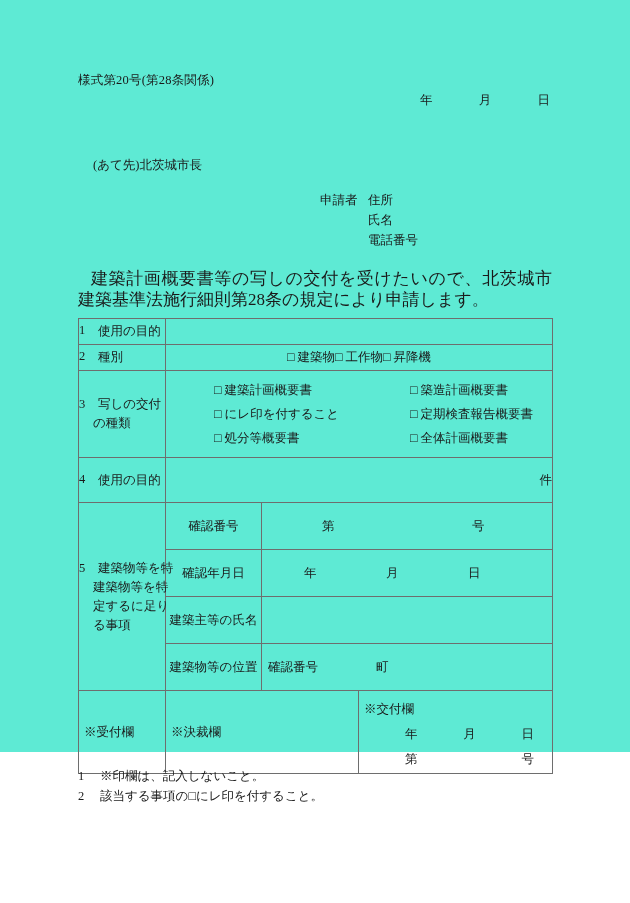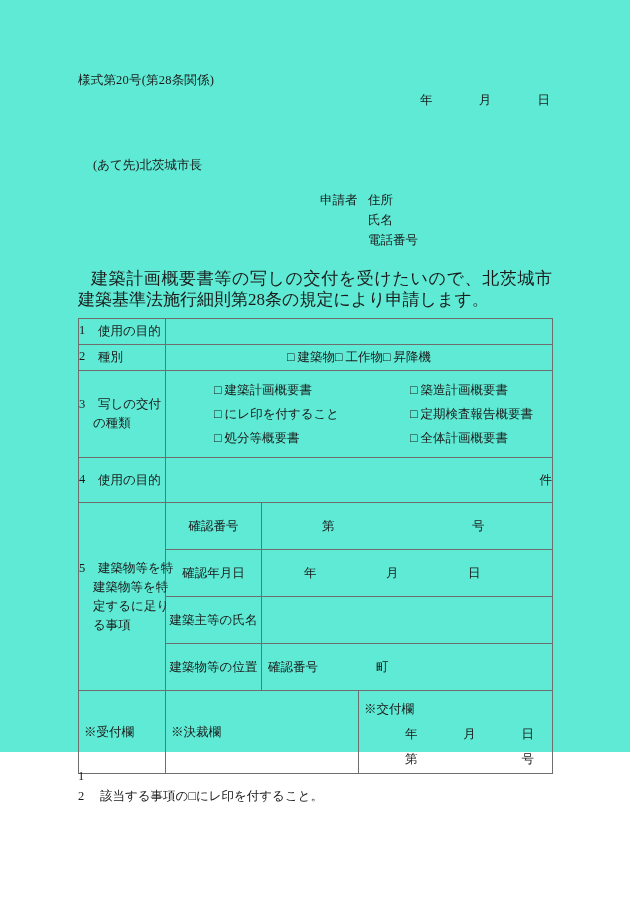--- a/index.html
+++ b/index.html
@@ -398,20 +398,21 @@
           </div>
         </td>
       </tr>
 
     </tbody>
   </table>
 
   <div class="notes">
     <div class="note-row">
       <span class="idx">1</span>
+      <span>※印欄は、記入しないこと。</span>
     </div>
     <div class="note-row">
       <span class="idx">2</span>
       <span>該当する事項の□にレ印を付すること。</span>
     </div>
   </div>
 
 </div>
 
 </body></html>

